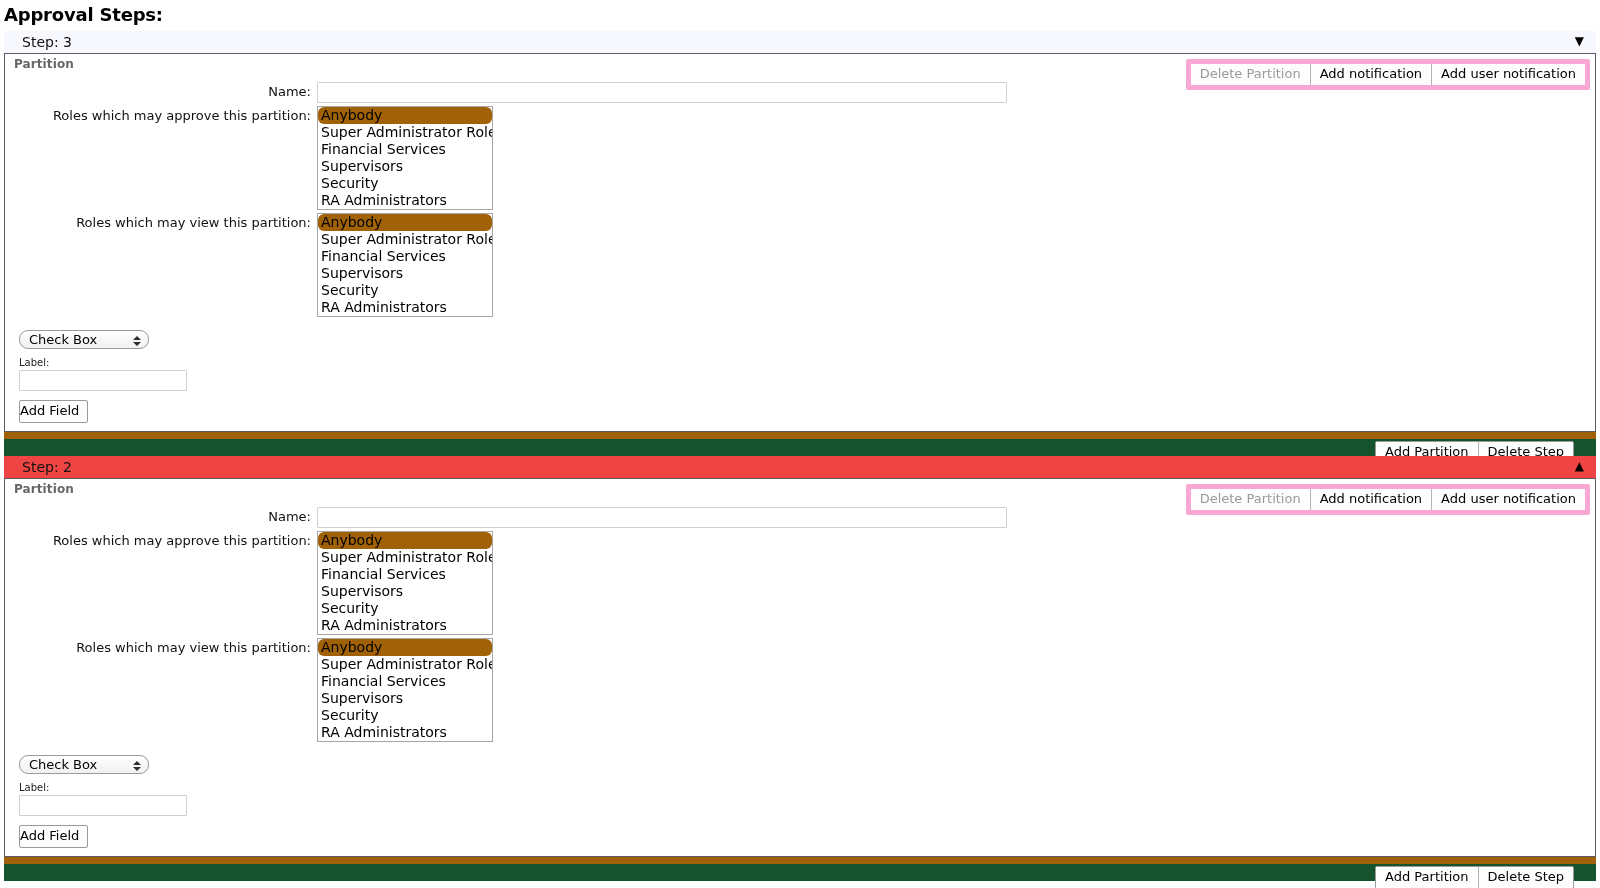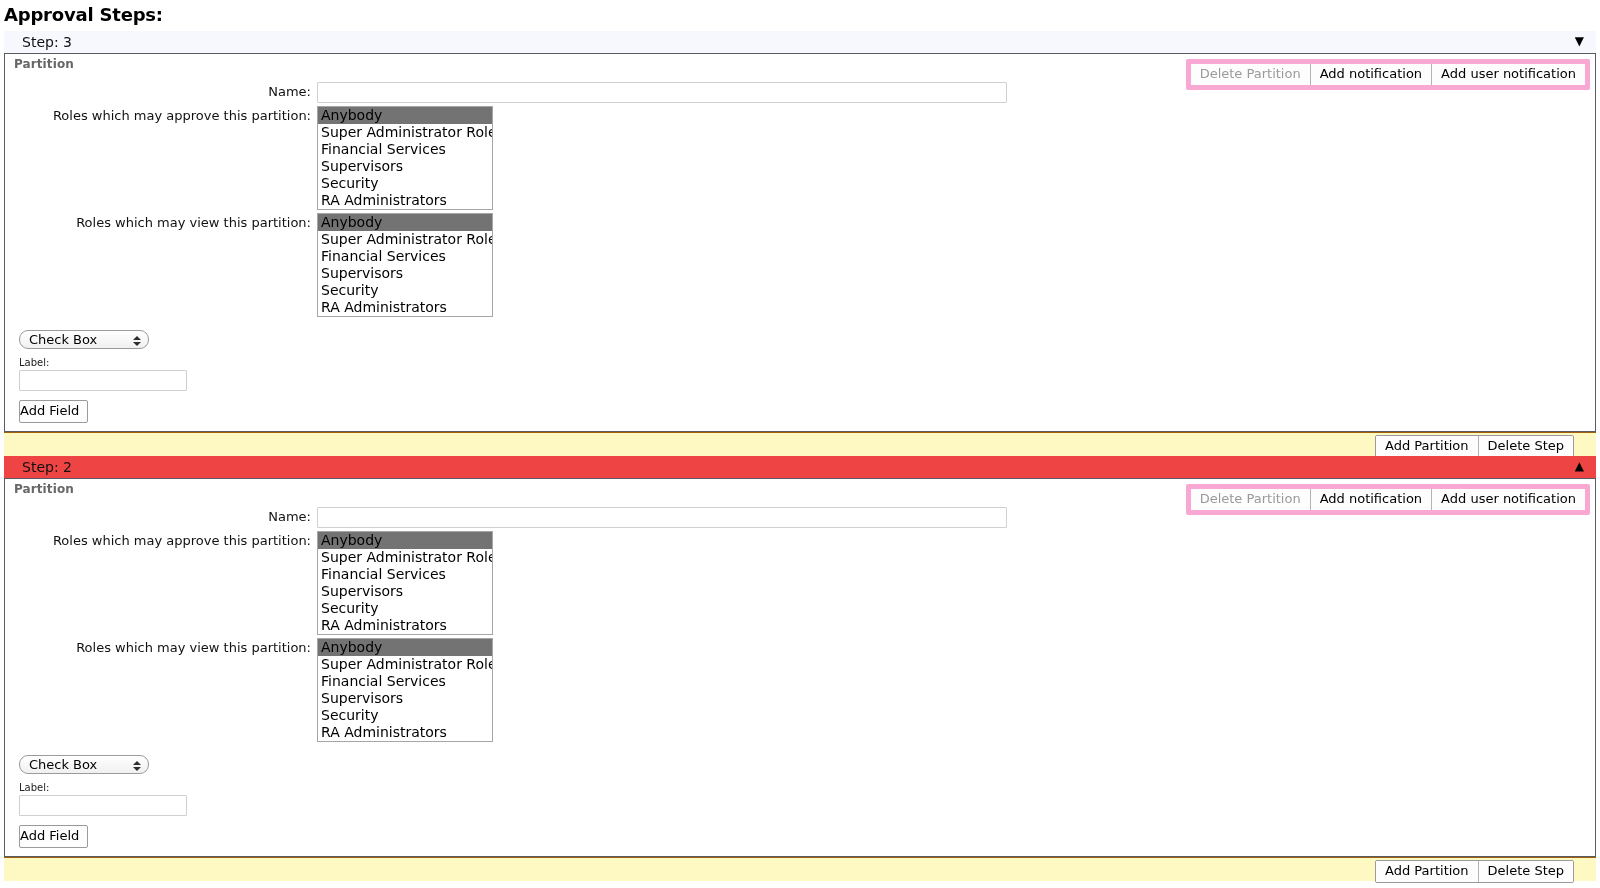--- a/index.html
+++ b/index.html
@@ -133,21 +133,21 @@
     list-style: none;
     overflow: hidden;
   }
   .listbox li {
     padding: 0 2px 0 3px;
     line-height: 17px;
     height: 17px;
     white-space: nowrap;
     cursor: pointer;
   }
-  .listbox li.selected { background: #737373; }
+  .listbox li.selected { background: #a16207; border-radius: 6px; }
 
   
   .field-adder { padding: 10px 0 0 14px; }
 
   .macselect {
     position: relative;
     display: inline-block;
     width: 130px;
     height: 19px;
     border: 1px solid #9b9b9b;
@@ -210,22 +210,22 @@
     color: #000;
     cursor: pointer;
     white-space: nowrap;
   }
   .add-field-wrap { margin-top: 9px; }
 
   
   .step-footer {
     position: relative;
     height: 24px;
-    background: #fef9c3;
-    border-top: 1px solid #a16207;
+    background: #14532d;
+    border-top: 7px solid #a16207;
   }
   .step-footer .btn-group {
     position: absolute;
     right: 22px;
     top: 2px;
     display: flex;
     border: 1px solid #9a9a9a;
     border-radius: 2px;
     overflow: hidden;
     background: #fff;

